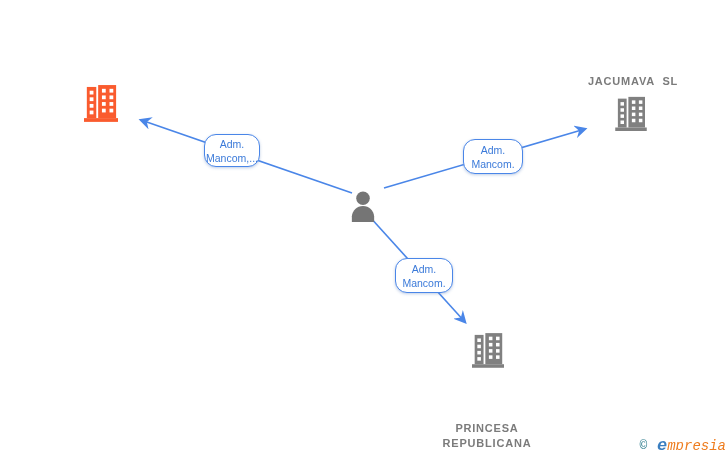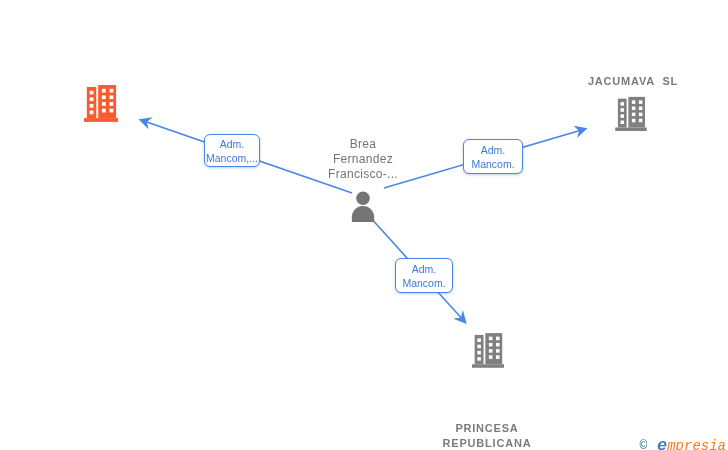--- a/index.html
+++ b/index.html
@@ -31,21 +31,21 @@
     font-weight:normal;
     line-height:15px;
     letter-spacing:.3px;
   }
   .icon-wrap{position:absolute;line-height:0;}
   .edge-box{
     position:absolute;
     box-sizing:border-box;
     background:#ffffff;
     border:1.6px solid #4a86e8;
-    border-radius:6px;
+    border-radius:12px;
     box-shadow:0 1px 3px rgba(110,145,200,.45);
     color:#3b7ad9;
     font-size:10.5px;
     line-height:14px;
     text-align:center;
     display:flex;
     flex-direction:column;
     justify-content:center;
   }
   .watermark{
@@ -150,25 +150,20 @@
         <rect x="27" y="26" width="4" height="4"></rect>
       </g>
     </svg>
   </div>
   <div class="node-label" style="left:417px;top:374px;width:140px;margin-top:47px;">
     <div>PRINCESA</div>
     <div>REPUBLICANA</div>
     <div>SL</div>
   </div>
 
-  <div class="person-name" style="left:303px;top:137px;width:120px;">
-    <div>Brea</div>
-    <div>Fernandez</div>
-    <div>Francisco-...</div>
-  </div>
   <div class="icon-wrap" style="left:347px;top:191px;color:#757575;">
     <svg width="32" height="31" viewBox="0 0 32 32">
       <circle cx="16" cy="7.5" r="7" fill="currentColor"></circle>
       <path d="M16 15.5 C 9.5 15.5 5.2 20 4.5 26 L4.5 32 L27.5 32 L27.5 26 C 26.8 20 22.5 15.5 16 15.5 Z" fill="currentColor"></path>
     </svg>
   </div>
 
   <div class="edge-box" style="left:204px;top:134px;width:56px;height:33px;">
     <div>Adm.</div>
     <div>Mancom,...</div>

